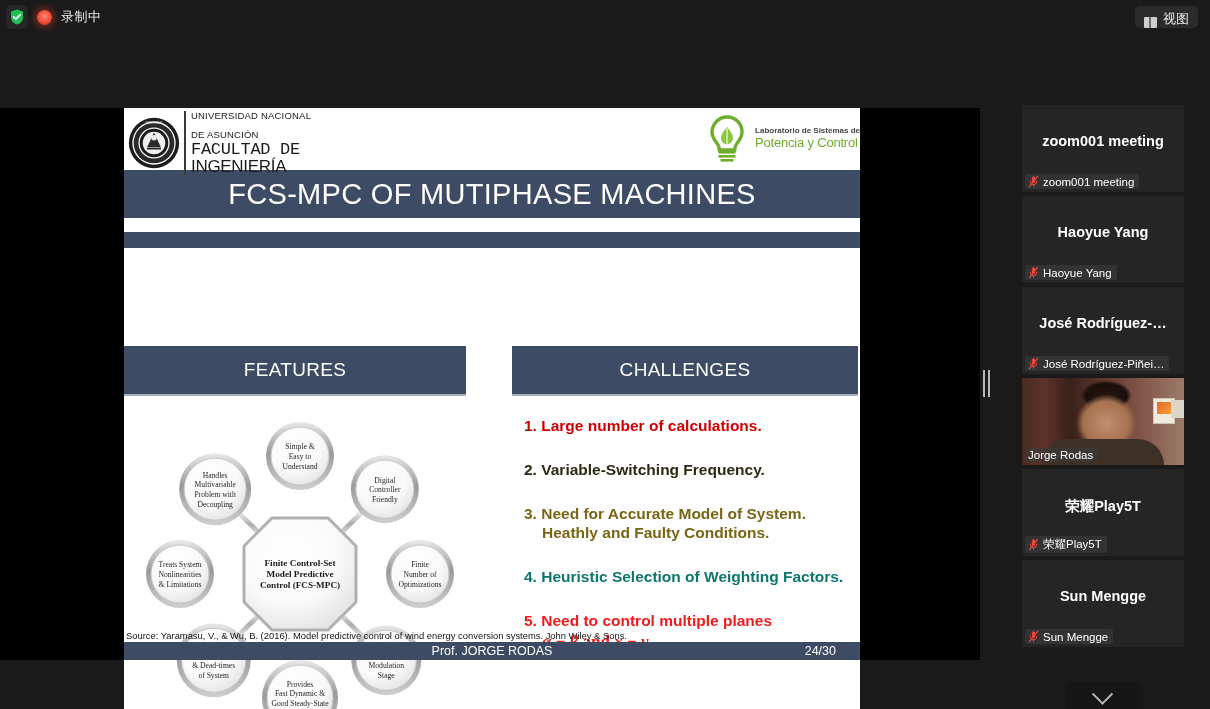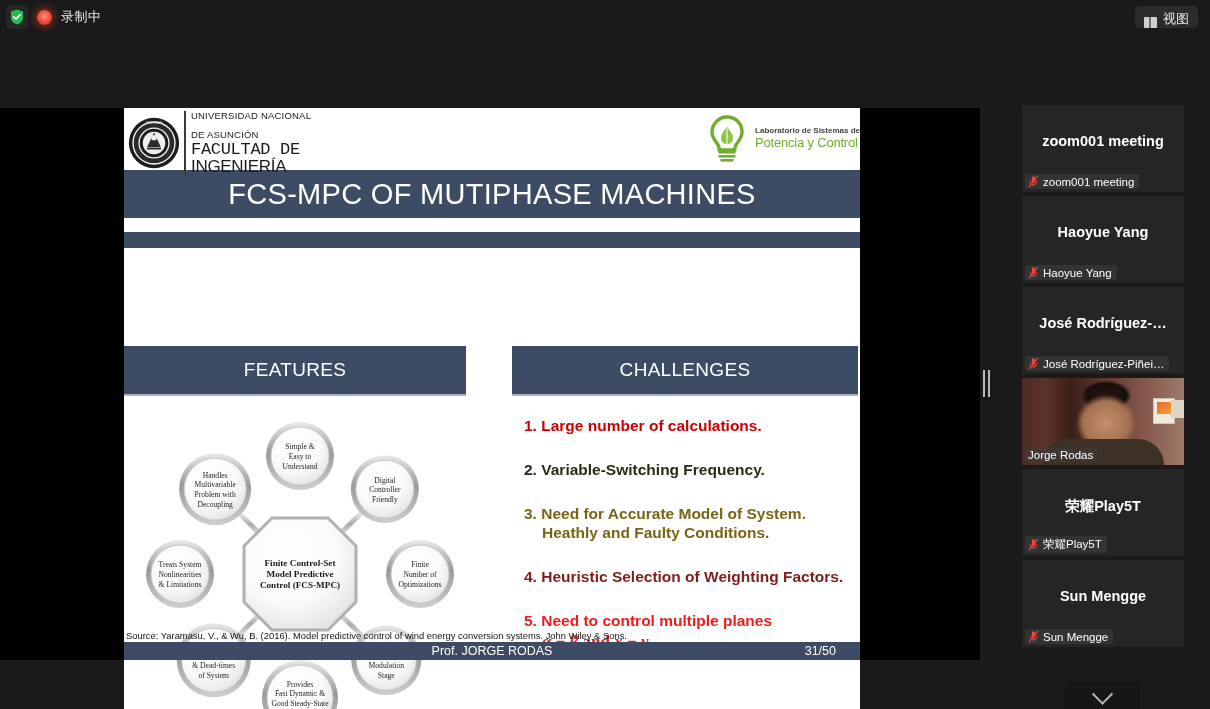--- a/index.html
+++ b/index.html
@@ -291,38 +291,38 @@
         </div>
         <div class="chal" style="color: rgb(45, 42, 20);">
           <span>2.</span>
           <span>Variable-Switching Frequency.</span>
         </div>
         <div class="chal" style="color: rgb(122, 101, 20);">
           <span>3.</span>
           <span>Need for Accurate Model of System.</span>
           <span class="l2">Heathly and Faulty Conditions.</span>
         </div>
-        <div class="chal" style="color: #7f1d1d;">
+        <div class="chal" style="color: #0f766e;">
           <span>4.</span>
           <span>Heuristic Selection of Weighting Factors.</span>
         </div>
         <div class="chal" style="color: rgb(238, 28, 28); margin-bottom: 0px;">
           <span>5.</span>
           <span>Need to control multiple planes</span>
           <span class="l2 math">
             <span>α</span><span class="up"> − </span><span>β</span><span class="up"> and </span><span>x</span><span class="up"> − </span><span>y</span>
           </span>
         </div>
       </div>
 
       <div class="source">Source: Yaramasu, V., &amp; Wu, B. (2016). Model predictive control of wind energy conversion systems. John Wiley &amp; Sons.</div>
 
       <div class="foot">
         <span class="name">Prof. JORGE RODAS</span>
-        <span class="pg">31/50</span>
+        <span class="pg">24/30</span>
       </div>
     </div>
   </div>
 
   <div class="handle">
       <i></i>
       <i></i>
     </div>
 
   <div class="strip" id="strip">

